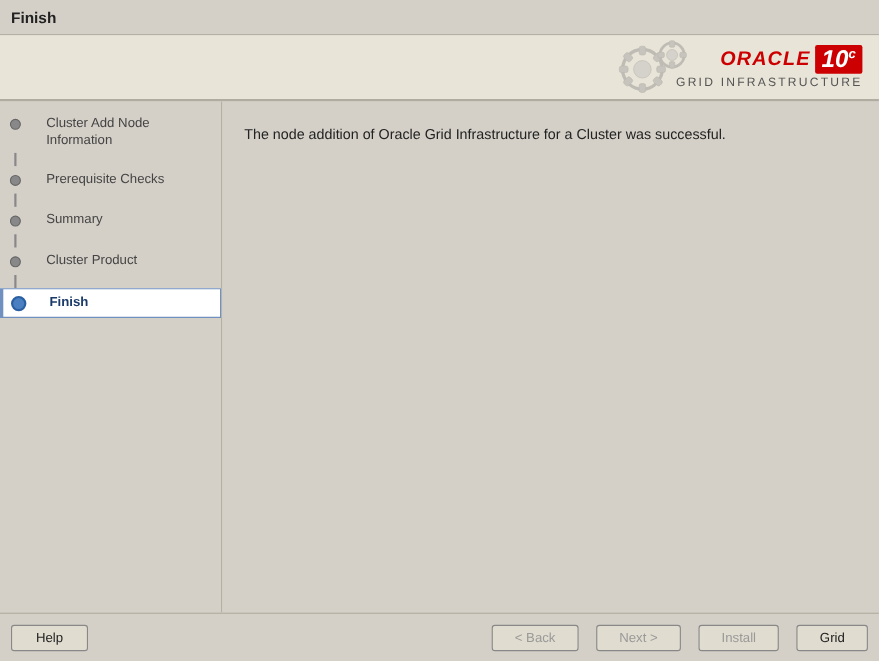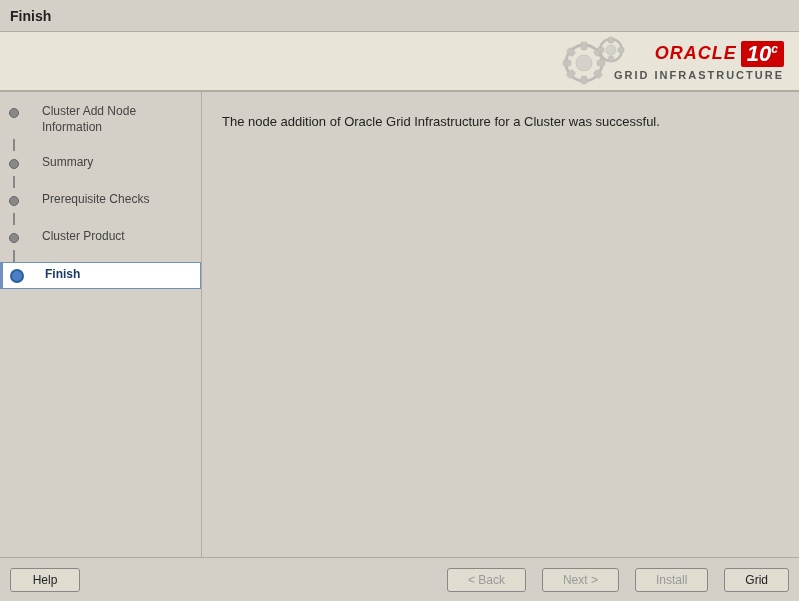--- a/index.html
+++ b/index.html
@@ -83,21 +83,20 @@
       vertical-align: super;
       font-style: italic;
     }
 
     .grid-infra-text {
       color: #555;
       font-size: 11px;
       letter-spacing: 2px;
       text-transform: uppercase;
       text-align: right;
-      font-weight: bold;
     }
 
     
     .main-content {
       display: flex;
       flex: 1;
       overflow: hidden;
     }
 
     
@@ -288,31 +287,31 @@
           <span class="item-label">Cluster Add Node Information</span>
         </div>
         <div class="step-connector"></div>
       </div>
 
       <div>
         <div class="sidebar-item">
           <div class="step-indicator">
             <div class="step-dot"></div>
           </div>
+          <span class="item-label">Prerequisite Checks</span>
+        </div>
+        <div class="step-connector"></div>
+      </div>
+
+      <div>
+        <div class="sidebar-item">
+          <div class="step-indicator">
+            <div class="step-dot"></div>
+          </div>
           <span class="item-label">Summary</span>
-        </div>
-        <div class="step-connector"></div>
-      </div>
-
-      <div>
-        <div class="sidebar-item">
-          <div class="step-indicator">
-            <div class="step-dot"></div>
-          </div>
-          <span class="item-label">Prerequisite Checks</span>
         </div>
         <div class="step-connector"></div>
       </div>
 
       <div>
         <div class="sidebar-item">
           <div class="step-indicator">
             <div class="step-dot"></div>
           </div>
           <span class="item-label">Cluster Product</span>

